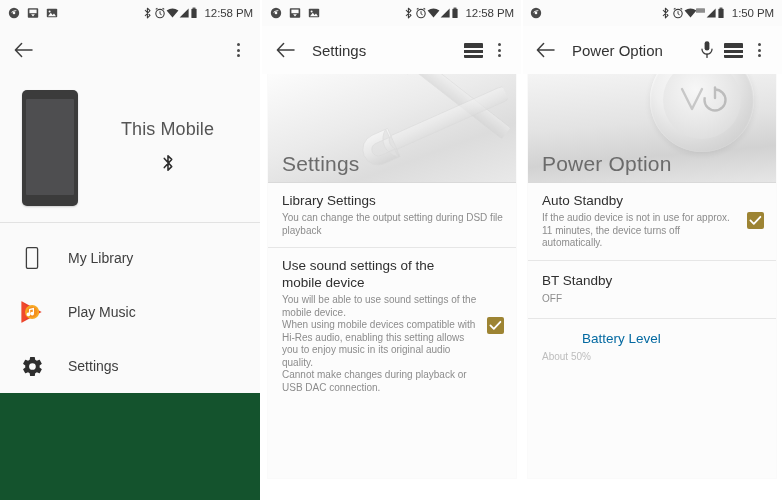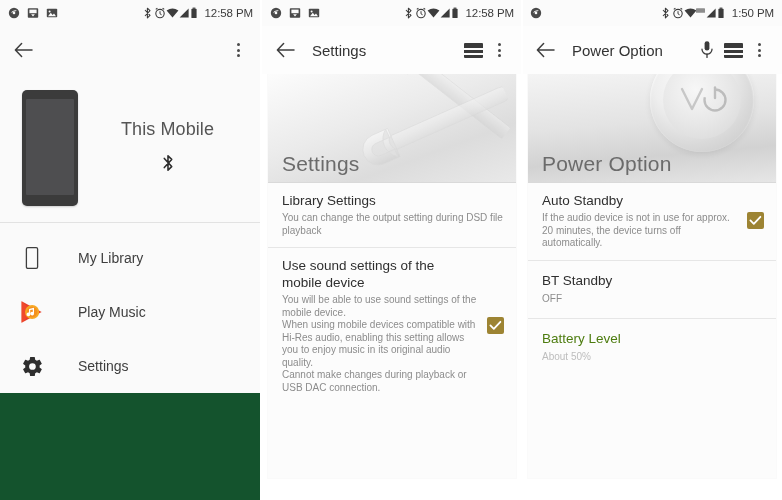--- a/index.html
+++ b/index.html
@@ -160,21 +160,21 @@
     cursor: pointer;
   }
   .nav-ico {
     width: 28px; height: 28px;
     display: flex; align-items: center; justify-content: center;
     flex: 0 0 auto;
   }
   .nav-label {
     font-size: 14px;
     color: #3e3e3e;
-    margin-left: 32px;
+    margin-left: 22px;
   }
 
   
   .sheet {
     margin: 0 6px;
     background: #fcfcfc;
     height: 404px;
     overflow: hidden;
     position: relative;
     box-shadow: 0 0 0 1px rgba(0,0,0,0.02);
@@ -254,21 +254,21 @@
     font-size: 10px;
     color: #8c8c8c;
     line-height: 12.5px;
     white-space: pre-line;
   }
   .srow-value {
     font-size: 10px;
     color: #8c8c8c;
     line-height: 13px;
   }
-  .srow.disabled .srow-title { color: #4d7c0f; }
+  .srow.disabled .srow-title { color: #0369a1; margin-left: 40px; }
   .srow.disabled .srow-value { color: #bdbdbd; }
 
   .srow-check {
     flex: 0 0 auto;
     margin-left: 10px;
     align-self: center;
   }
   .checkbox {
     width: 17px; height: 17px;
     border-radius: 2px;
@@ -639,21 +639,21 @@
           </div>
         </div>
         <div class="hero-title">Power Option</div>
       </div>
 
       <div class="slist">
 
         <div class="srow">
           <div class="srow-text">
             <div class="srow-title">Auto Standby</div>
-            <div class="srow-desc">If the audio device is not in use for approx. 20 minutes, the device turns off automatically.</div>
+            <div class="srow-desc">If the audio device is not in use for approx. 11 minutes, the device turns off automatically.</div>
           </div>
           <div class="srow-check">
             <div class="checkbox" style="background:#9d8433">
               <svg width="13" height="11" viewBox="0 0 13 11">
                   <path d="M1.4 5.4 L4.8 8.8 L11.4 1.8" stroke="#ffffff" stroke-width="1.8" fill="none" stroke-linecap="round" stroke-linejoin="round"></path>
                 </svg>
             </div>
           </div>
         </div>
 

